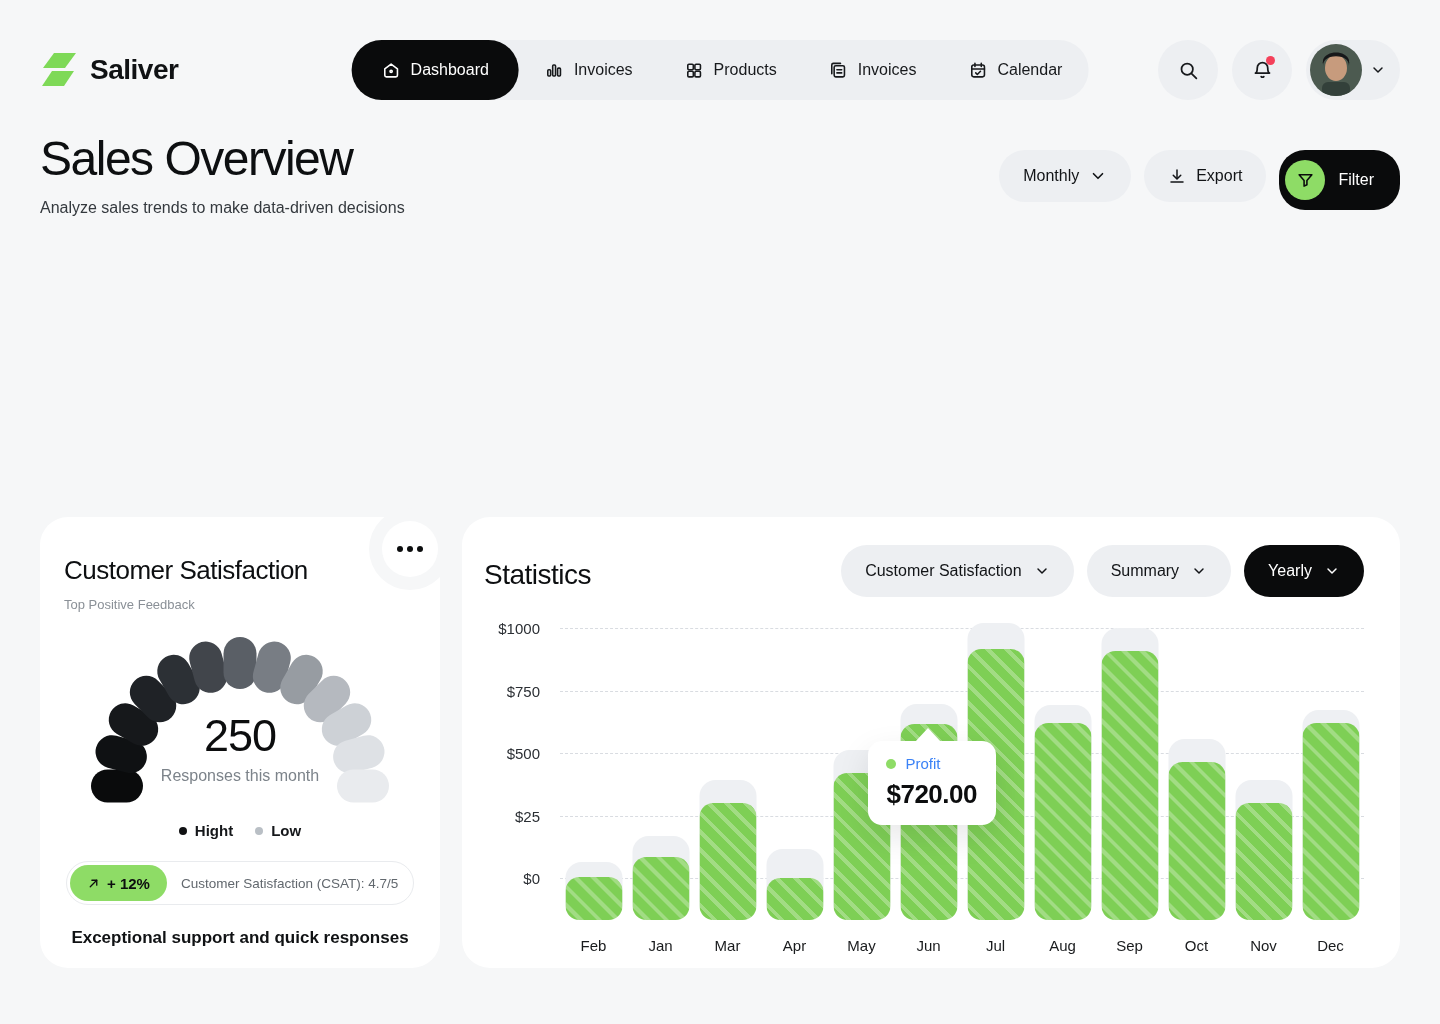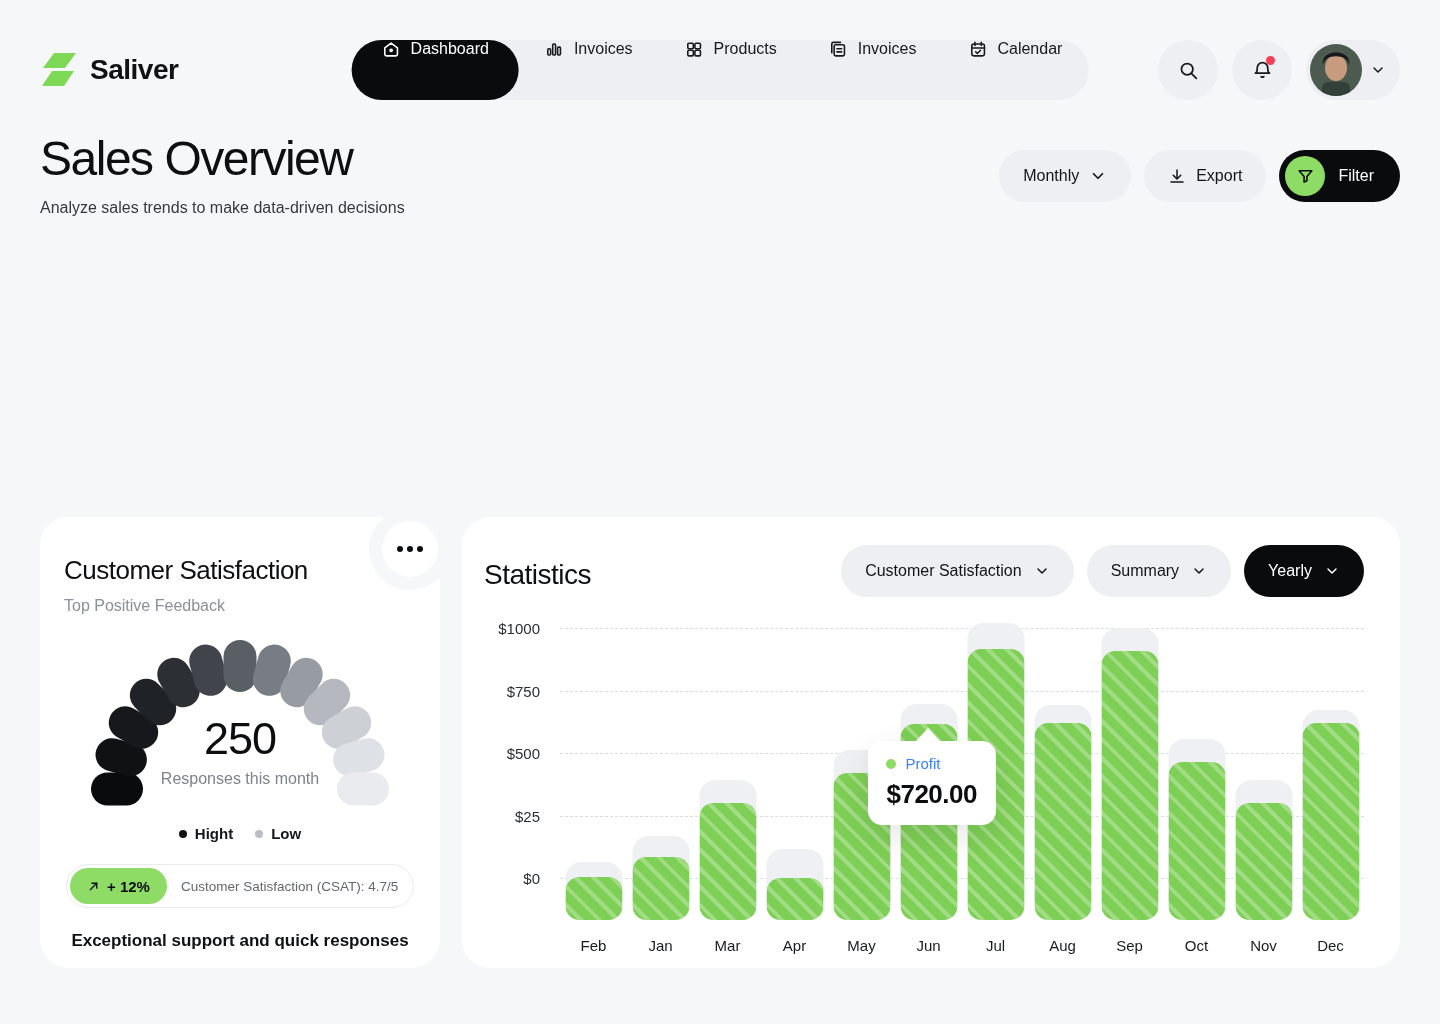--- a/index.html
+++ b/index.html
@@ -7,21 +7,21 @@
     font-family:"Liberation Sans", sans-serif; color:#0e1012; }
   .page { position:relative; width:1440px; height:1024px; }
 
   
   .topbar { position:absolute; top:40px; left:40px; right:40px; height:60px; }
   .brand { position:absolute; left:0; top:0; height:60px; display:flex; align-items:center; gap:10px; }
   .brand-name { font-size:28px; font-weight:700; letter-spacing:-0.5px; color:#101214; }
 
   .nav-pill { position:absolute; left:50%; transform:translateX(-50%); top:0; height:60px;
     background:#edeff2; border-radius:30px; display:flex; align-items:center; }
-  .nav-item { height:60px; display:flex; gap:10px; padding:0 26px;
+  .nav-item { height:60px; display:flex; align-items:center; gap:10px; padding:0 26px;
     border-radius:30px; font-size:16px; color:#17191c; cursor:pointer; white-space:nowrap; }
   .nav-item svg { width:19px; height:19px; stroke:#17191c; }
   .nav-item.active { background:#0a0b0c; color:#ffffff; padding:0 30px; }
   .nav-item.active svg { stroke:#ffffff; }
 
   .topbar-right { position:absolute; right:0; top:0; height:60px; display:flex; gap:14px; align-items:center; }
   .icon-circle { width:60px; height:60px; border-radius:50%; background:#edeff2; display:flex;
     align-items:center; justify-content:center; position:relative; cursor:pointer; }
   .icon-circle svg { width:21px; height:21px; stroke:#17191c; }
   .notif-dot { position:absolute; top:16px; right:17px; width:9px; height:9px; border-radius:50%;
@@ -33,39 +33,39 @@
 
   
   .page-head { position:absolute; top:131px; left:40px; right:40px; }
   .page-title { font-size:48px; font-weight:500; letter-spacing:-1.5px; color:#0d0f11; }
   .page-sub { margin-top:13px; font-size:16px; color:#34393e; }
   .head-actions { position:absolute; right:0; top:19px; display:flex; gap:13px; }
   .pill-btn { height:52px; border:none; border-radius:26px; background:#edeff2; display:flex;
     align-items:center; gap:10px; padding:0 24px; font-size:16px; color:#121417; cursor:pointer;
     font-family:"Liberation Sans", sans-serif; }
   .pill-btn svg { width:18px; height:18px; stroke:#121417; }
-  .filter-btn { height:52px; border:none; border-radius:26px; background:#0a0b0c; display:flex;
+  .filter-btn { height:60px; border:none; border-radius:26px; background:#0a0b0c; display:flex;
     align-items:center; gap:13px; padding:0 26px 0 6px; font-size:16px; color:#ffffff; cursor:pointer;
     font-family:"Liberation Sans", sans-serif; }
   .filter-ico { width:40px; height:40px; border-radius:50%; background:#8edc66; display:flex;
     align-items:center; justify-content:center; }
   .filter-ico svg { width:17px; height:17px; stroke:#0a0b0c; }
 
   
   .cards { position:absolute; top:517px; left:40px; right:40px; display:flex; gap:22px; height:451px; }
   .card { background:#ffffff; border-radius:28px; position:relative; }
 
   
   .sat-card { width:400px; padding:38px 24px 0; }
   .more-btn { position:absolute; top:4px; right:2px; width:56px; height:56px; border:none; border-radius:50%;
     background:#ffffff; box-shadow:0 0 0 13px #f6f7f8; cursor:pointer; display:flex; align-items:center;
     justify-content:center; gap:4px; }
   .more-btn i { width:6px; height:6px; border-radius:50%; background:#0c0d0e; }
   .card-title { font-size:26px; font-weight:500; letter-spacing:-0.5px; color:#0d0f11; }
-  .card-sub { margin-top:11px; font-size:16px; color:#8a9097; }
+  .card-sub { margin-top:11px; font-size:13px; color:#8a9097; }
   .gauge-wrap { position:relative; width:318px; margin:12px auto 0; }
   .gauge-center { position:absolute; left:0; right:0; top:86px; text-align:center; }
   .gauge-value { font-size:45px; font-weight:500; letter-spacing:-1px; color:#0c0d0e; }
   .gauge-caption { margin-top:5px; font-size:16px; color:#7c838a; }
   .legend { display:flex; justify-content:center; gap:22px; margin-top:12px; }
   .legend-item { display:flex; align-items:center; gap:8px; font-size:15px; font-weight:600; color:#15171a; }
   .legend-item i { width:8px; height:8px; border-radius:50%; }
   .csat-row { margin:22px 2px 0; height:44px; border:1px solid #e9ebee; border-radius:22px;
     background:#ffffff; display:flex; align-items:center; gap:14px; padding:3px; }
   .change-badge { height:36px; border-radius:18px; background:#8edc66; display:flex; align-items:center;

